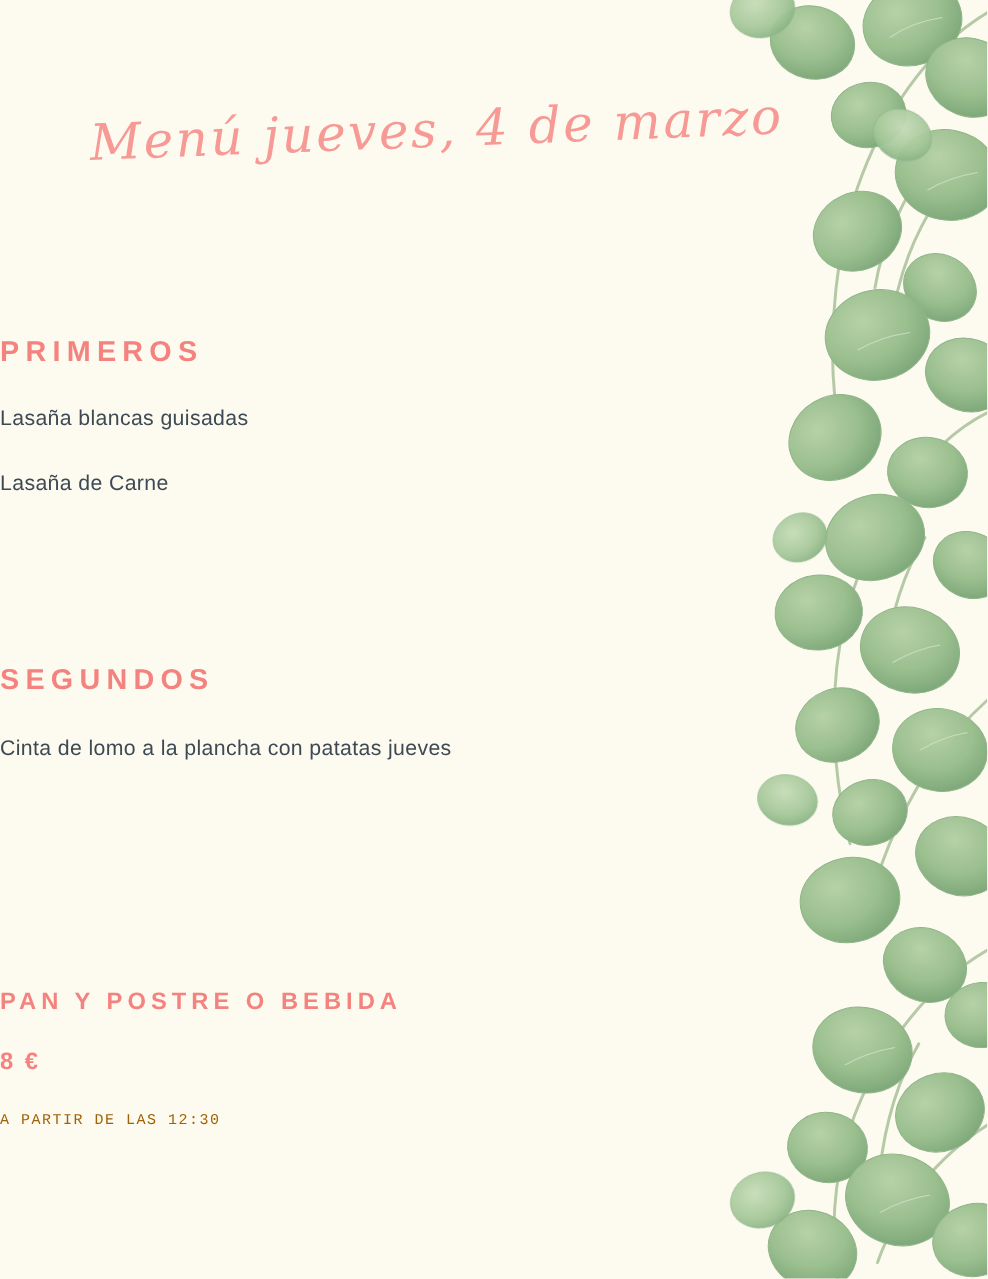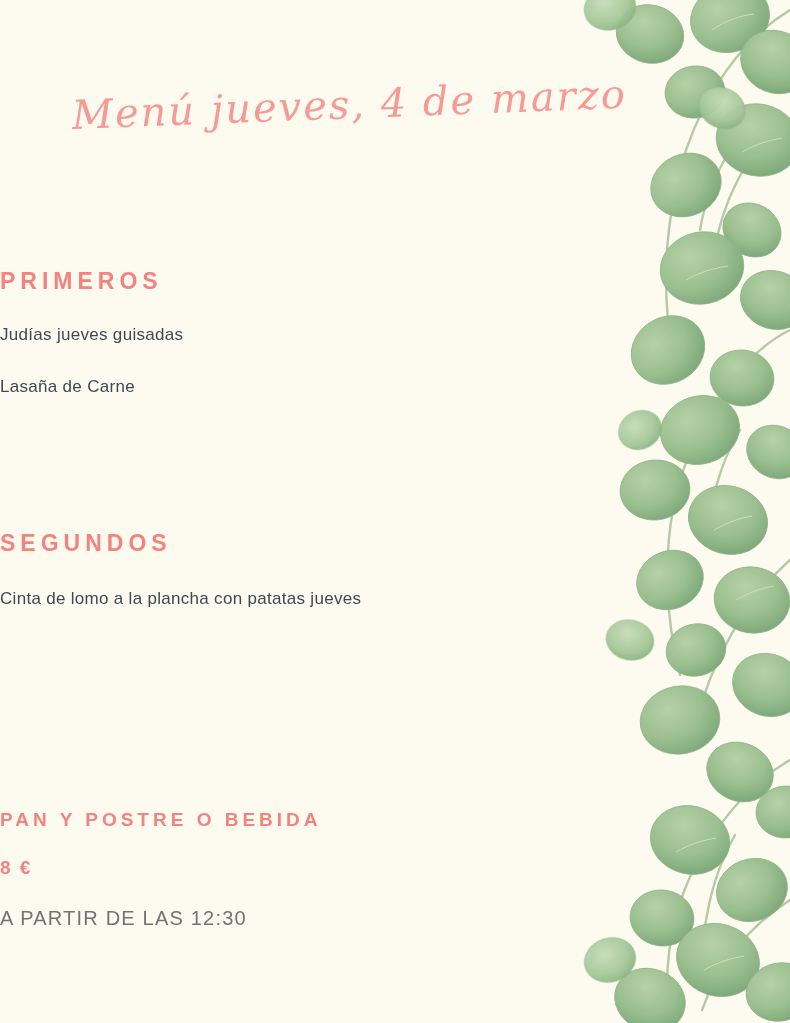--- a/index.html
+++ b/index.html
@@ -61,21 +61,21 @@
 
   .dish {
     font-family: "Liberation Sans", sans-serif;
     font-size: 17px;
     color: #3d4a54;
     letter-spacing: 0.3px;
   }
 
   .block-primeros { position: absolute; top: 268px; left: 0; width: 686px; }
   .block-segundos { position: absolute; top: 530px; left: 0; width: 686px; }
-  .block-footer   { position: absolute; top: 809px; left: 0; width: 686px; }
+  .block-footer   { position: absolute; top: 791px; left: 0; width: 686px; }
 
   .dish-1 { margin-top: 30px; }
   .dish-2 { margin-top: 32px; }
 
   .footer-heading {
     font-family: "Liberation Sans", sans-serif;
     font-weight: bold;
     font-size: 19px;
     letter-spacing: 4px;
     color: #f4837f;
@@ -84,24 +84,24 @@
   .price {
     margin-top: 26px;
     font-family: "Liberation Sans", sans-serif;
     font-weight: bold;
     font-size: 19px;
     letter-spacing: 2px;
     color: #f4837f;
   }
   .time {
     margin-top: 28px;
-    font-family: Liberation Sans, sans-serif;
-    font-size: 20px;
+    font-family: Liberation Mono, monospace;
+    font-size: 12px;
     letter-spacing: 1.2px;
-    color: #737373;
+    color: #a16207;
   }
 </style>
 </head>
 <body>
 
 <div class="page">
 
   <svg class="foliage" viewBox="0 0 300 1023" preserveAspectRatio="none" xmlns="http://www.w3.org/2000/svg">
     <defs>
       <radialGradient id="lf" cx="38%" cy="32%" r="72%">
@@ -175,21 +175,21 @@
       <path d="M246 600 C 260 592, 272 588, 284 586"></path>
       <path d="M186 852 C 200 844, 214 840, 226 838"></path>
       <path d="M214 970 C 228 962, 242 958, 254 956"></path>
     </g>
   </svg>
 
   <div class="title">Menú jueves, 4 de marzo</div>
 
   <div class="block-primeros">
     <div class="section-heading">PRIMEROS</div>
-    <div class="dish dish-1">Judías jueves guisadas</div>
+    <div class="dish dish-1">Lasaña blancas guisadas</div>
     <div class="dish dish-2">Lasaña de Carne</div>
   </div>
 
   <div class="block-segundos">
     <div class="section-heading">SEGUNDOS</div>
     <div class="dish dish-2">Cinta de lomo a la plancha con patatas jueves</div>
   </div>
 
   <div class="block-footer">
     <div class="footer-heading">PAN Y POSTRE O BEBIDA</div>

